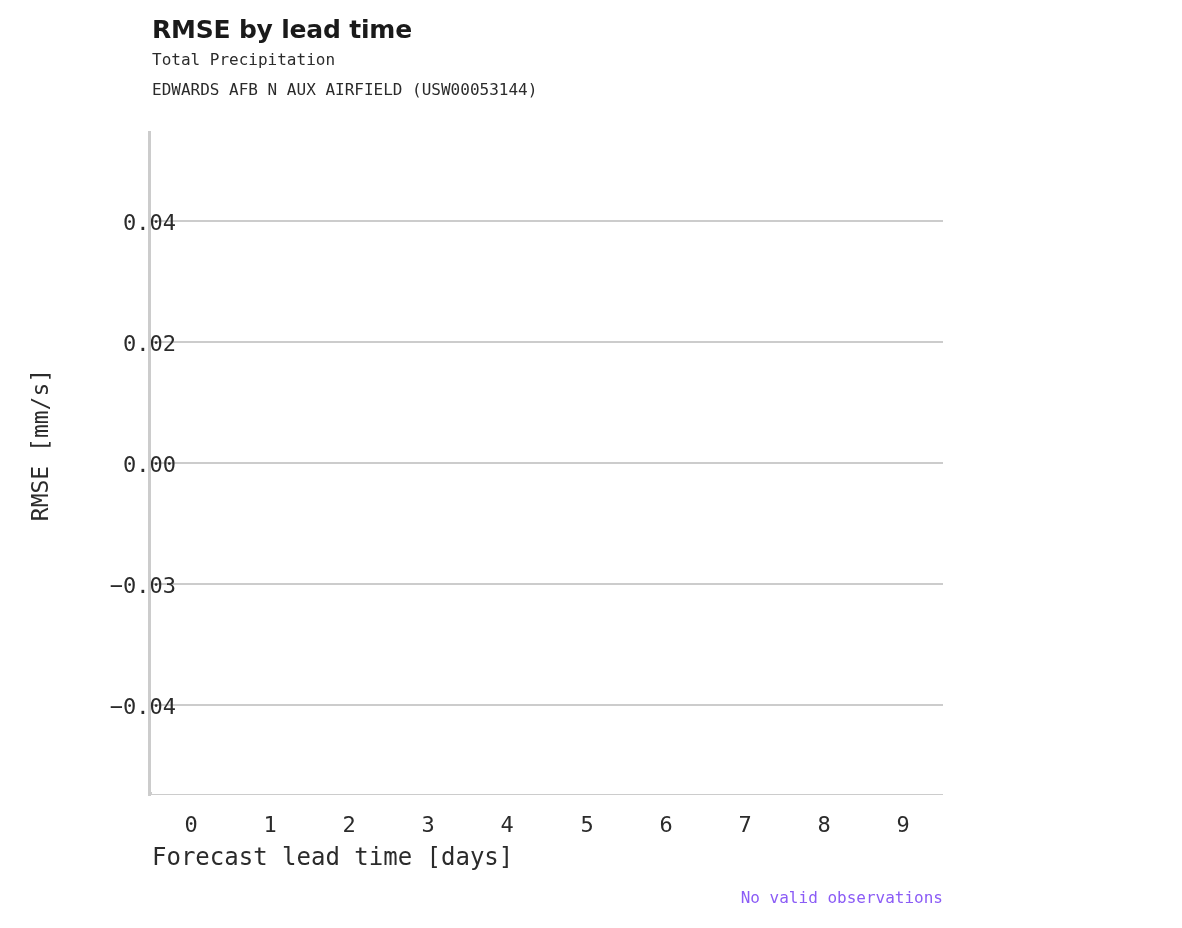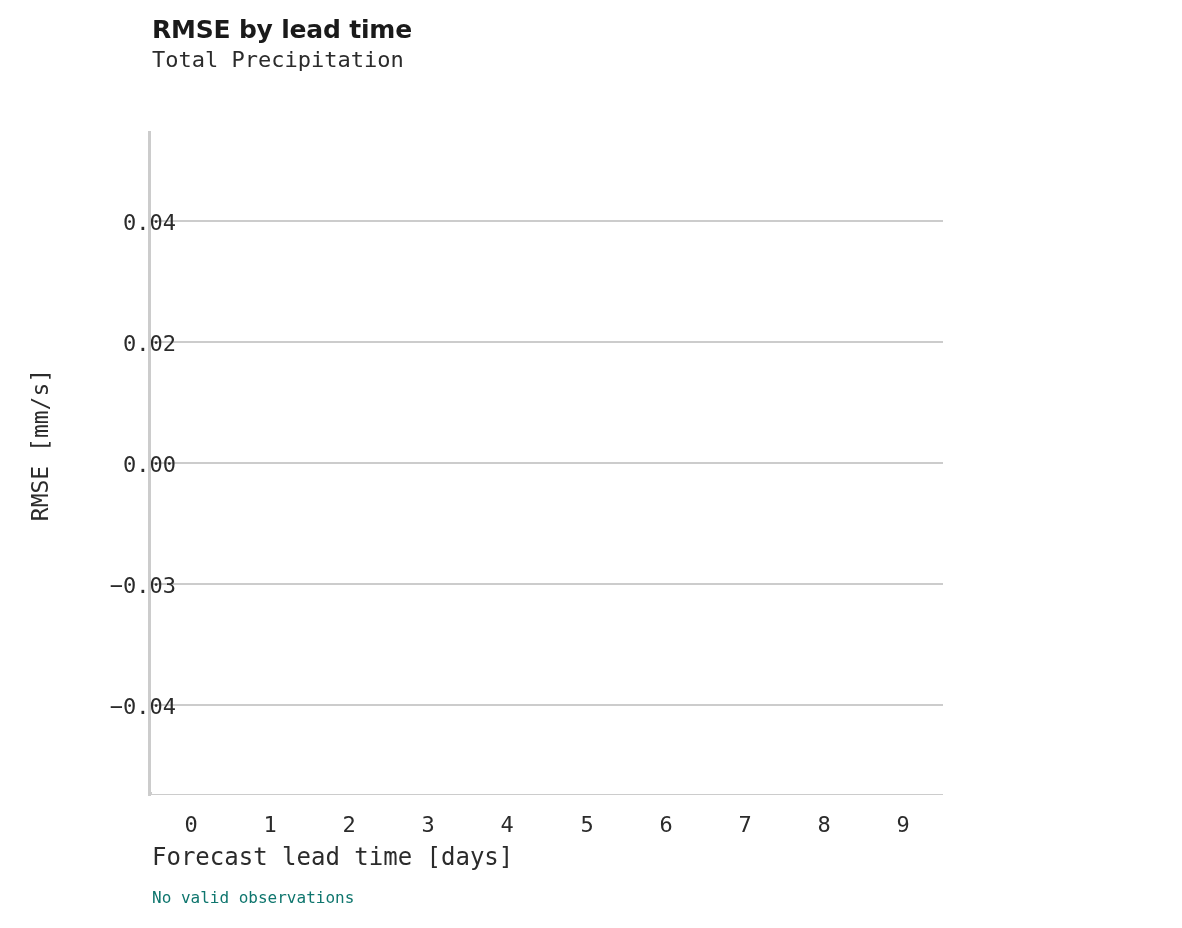--- a/index.html
+++ b/index.html
@@ -36,21 +36,21 @@
     font-weight: bold;
     font-size: 25px;
     line-height: 31px;
     color: #1a1a1a;
     letter-spacing: -0.2px;
     white-space: nowrap;
   }
   .chart-subtitle {
     font-family: "DejaVu Sans Mono", "Liberation Mono", monospace;
     font-weight: normal;
-    font-size: 22px;
+    font-size: 16px;
     line-height: 30px;
     color: #2b2b2b;
     white-space: nowrap;
   }
 
   
   #plot-area {
     position: absolute;
     left: 152px;
     top: 133px;
@@ -124,23 +124,23 @@
     color: #2b2b2b;
     white-space: nowrap;
   }
 
   
   #footer-note {
     position: absolute;
     left: 152px;
     top: 888px;
     width: 791px;
-    text-align: left;
+    text-align: right;
     font-size: 16px;
-    color: #0f766e;
+    color: #8b5cf6;
     white-space: nowrap;
   }
 
   
   #legend {
     position: absolute;
     left: 968px;
     top: 411px;
   }
   #legend-title {
@@ -170,20 +170,21 @@
   }
 </style>
 </head>
 <body>
 
 <div id="figure">
 
   <div class="title-block">
     <div class="chart-title">RMSE by lead time</div>
     <div class="chart-subtitle">Total Precipitation</div>
+    <div class="chart-subtitle">EDWARDS AFB N AUX AIRFIELD (USW00053144)</div>
   </div>
 
   <div class="spine-left"></div>
   <div class="spine-bottom"></div>
 
   <div id="plot-area">
     <div class="gridline" style="top:87px"></div>
     <div class="gridline" style="top:208px"></div>
     <div class="gridline" style="top:329px"></div>
     <div class="gridline" style="top:450px"></div>

